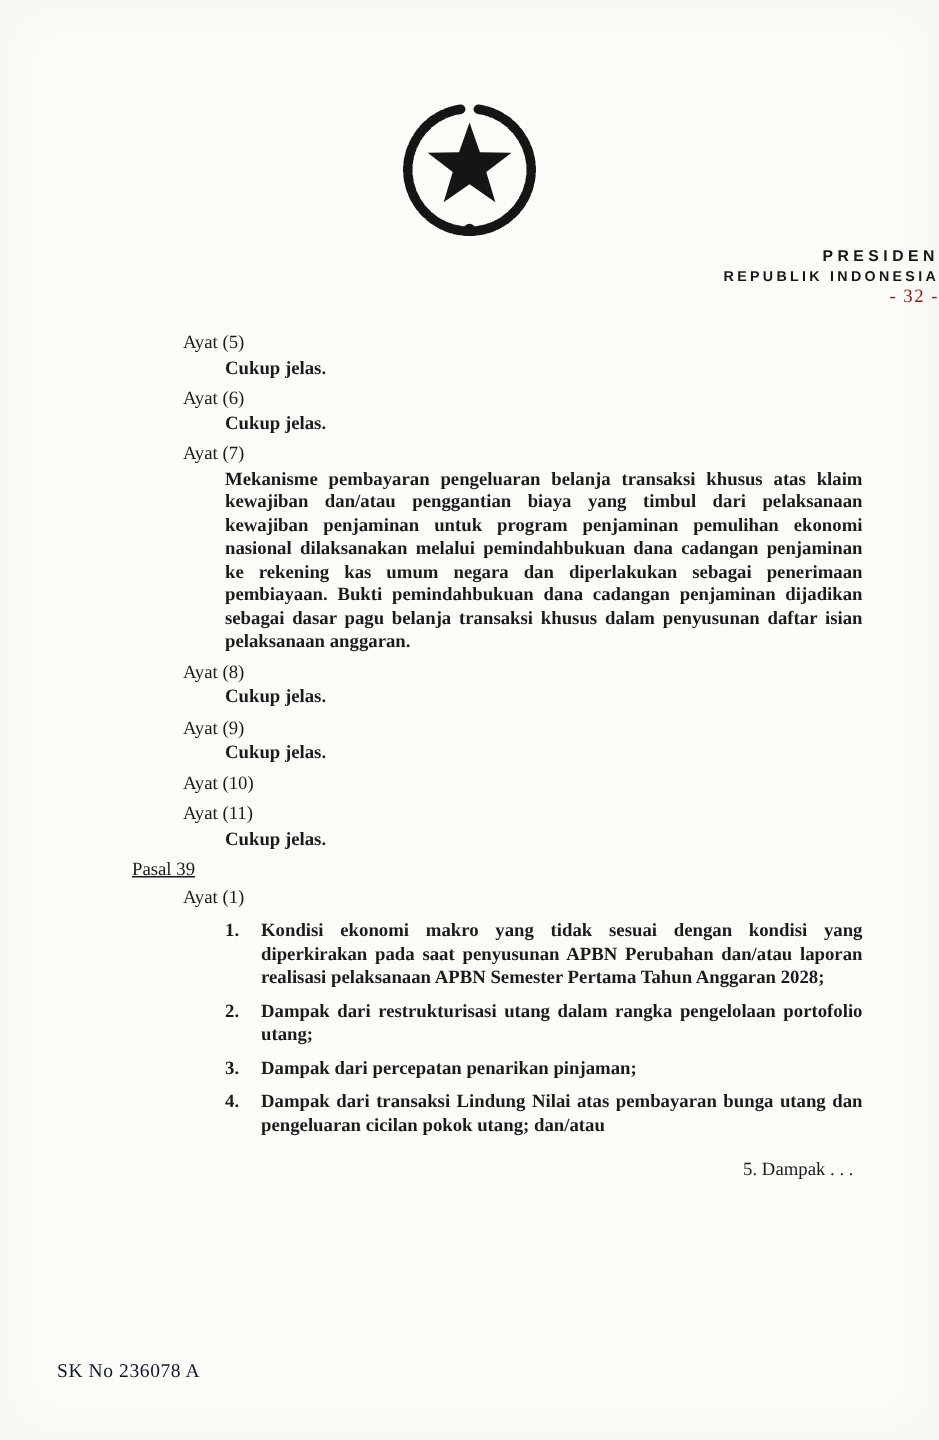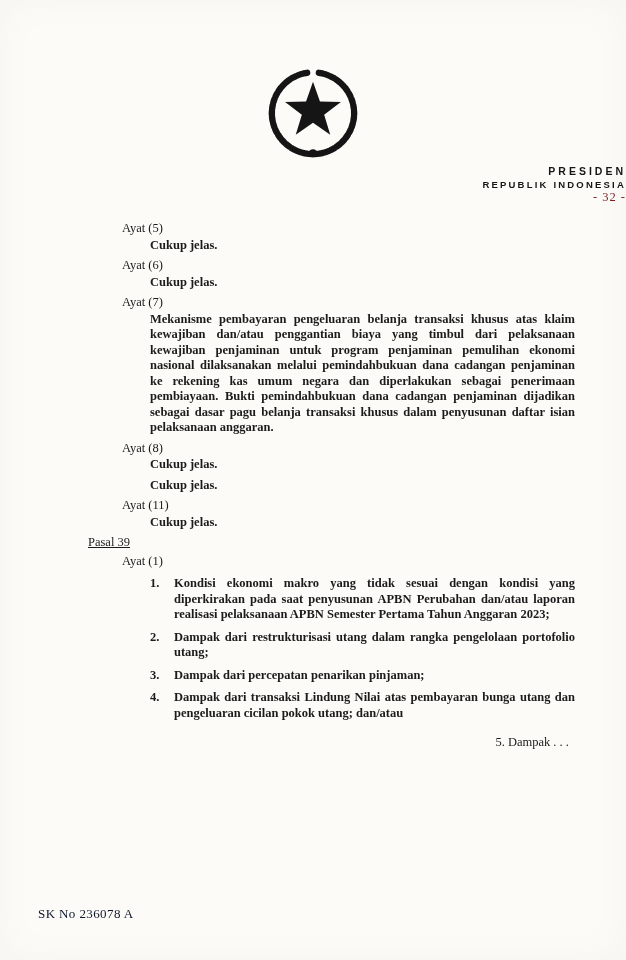--- a/index.html
+++ b/index.html
@@ -81,40 +81,42 @@
       <div class="ayat-label">Ayat (7)</div>
       <div class="ayat-body">Mekanisme pembayaran pengeluaran belanja transaksi khusus atas klaim kewajiban dan/atau penggantian biaya yang timbul dari pelaksanaan kewajiban penjaminan untuk program penjaminan pemulihan ekonomi nasional dilaksanakan melalui pemindahbukuan dana cadangan penjaminan ke rekening kas umum negara dan diperlakukan sebagai penerimaan pembiayaan. Bukti pemindahbukuan dana cadangan penjaminan dijadikan sebagai dasar pagu belanja transaksi khusus dalam penyusunan daftar isian pelaksanaan anggaran.</div>
     </section>
 
     <section class="ayat">
       <div class="ayat-label">Ayat (8)</div>
       <div class="ayat-body">Cukup jelas.</div>
     </section>
 
     <section class="ayat">
+      <div class="ayat-label">Ayat (9)</div>
       <div class="ayat-body">Cukup jelas.</div>
     </section>
 
     <section class="ayat">
+      <div class="ayat-label">Ayat (10)</div>
     </section>
 
     <section class="ayat">
       <div class="ayat-label">Ayat (11)</div>
       <div class="ayat-body">Cukup jelas.</div>
     </section>
 
     <div class="pasal-label">Pasal 39</div>
 
     <section class="ayat">
       <div class="ayat-label">Ayat (1)</div>
       <div class="ayat-body">
         <div class="num-list">
           <div class="num-item">
             <span class="num">1.</span>
-            <span class="txt">Kondisi ekonomi makro yang tidak sesuai dengan kondisi yang diperkirakan pada saat penyusunan APBN Perubahan dan/atau laporan realisasi pelaksanaan APBN Semester Pertama Tahun Anggaran 2023;</span>
+            <span class="txt">Kondisi ekonomi makro yang tidak sesuai dengan kondisi yang diperkirakan pada saat penyusunan APBN Perubahan dan/atau laporan realisasi pelaksanaan APBN Semester Pertama Tahun Anggaran 2028;</span>
           </div>
           <div class="num-item">
             <span class="num">2.</span>
             <span class="txt">Dampak dari restrukturisasi utang dalam rangka pengelolaan portofolio utang;</span>
           </div>
           <div class="num-item">
             <span class="num">3.</span>
             <span class="txt">Dampak dari percepatan penarikan pinjaman;</span>
           </div>
           <div class="num-item">

